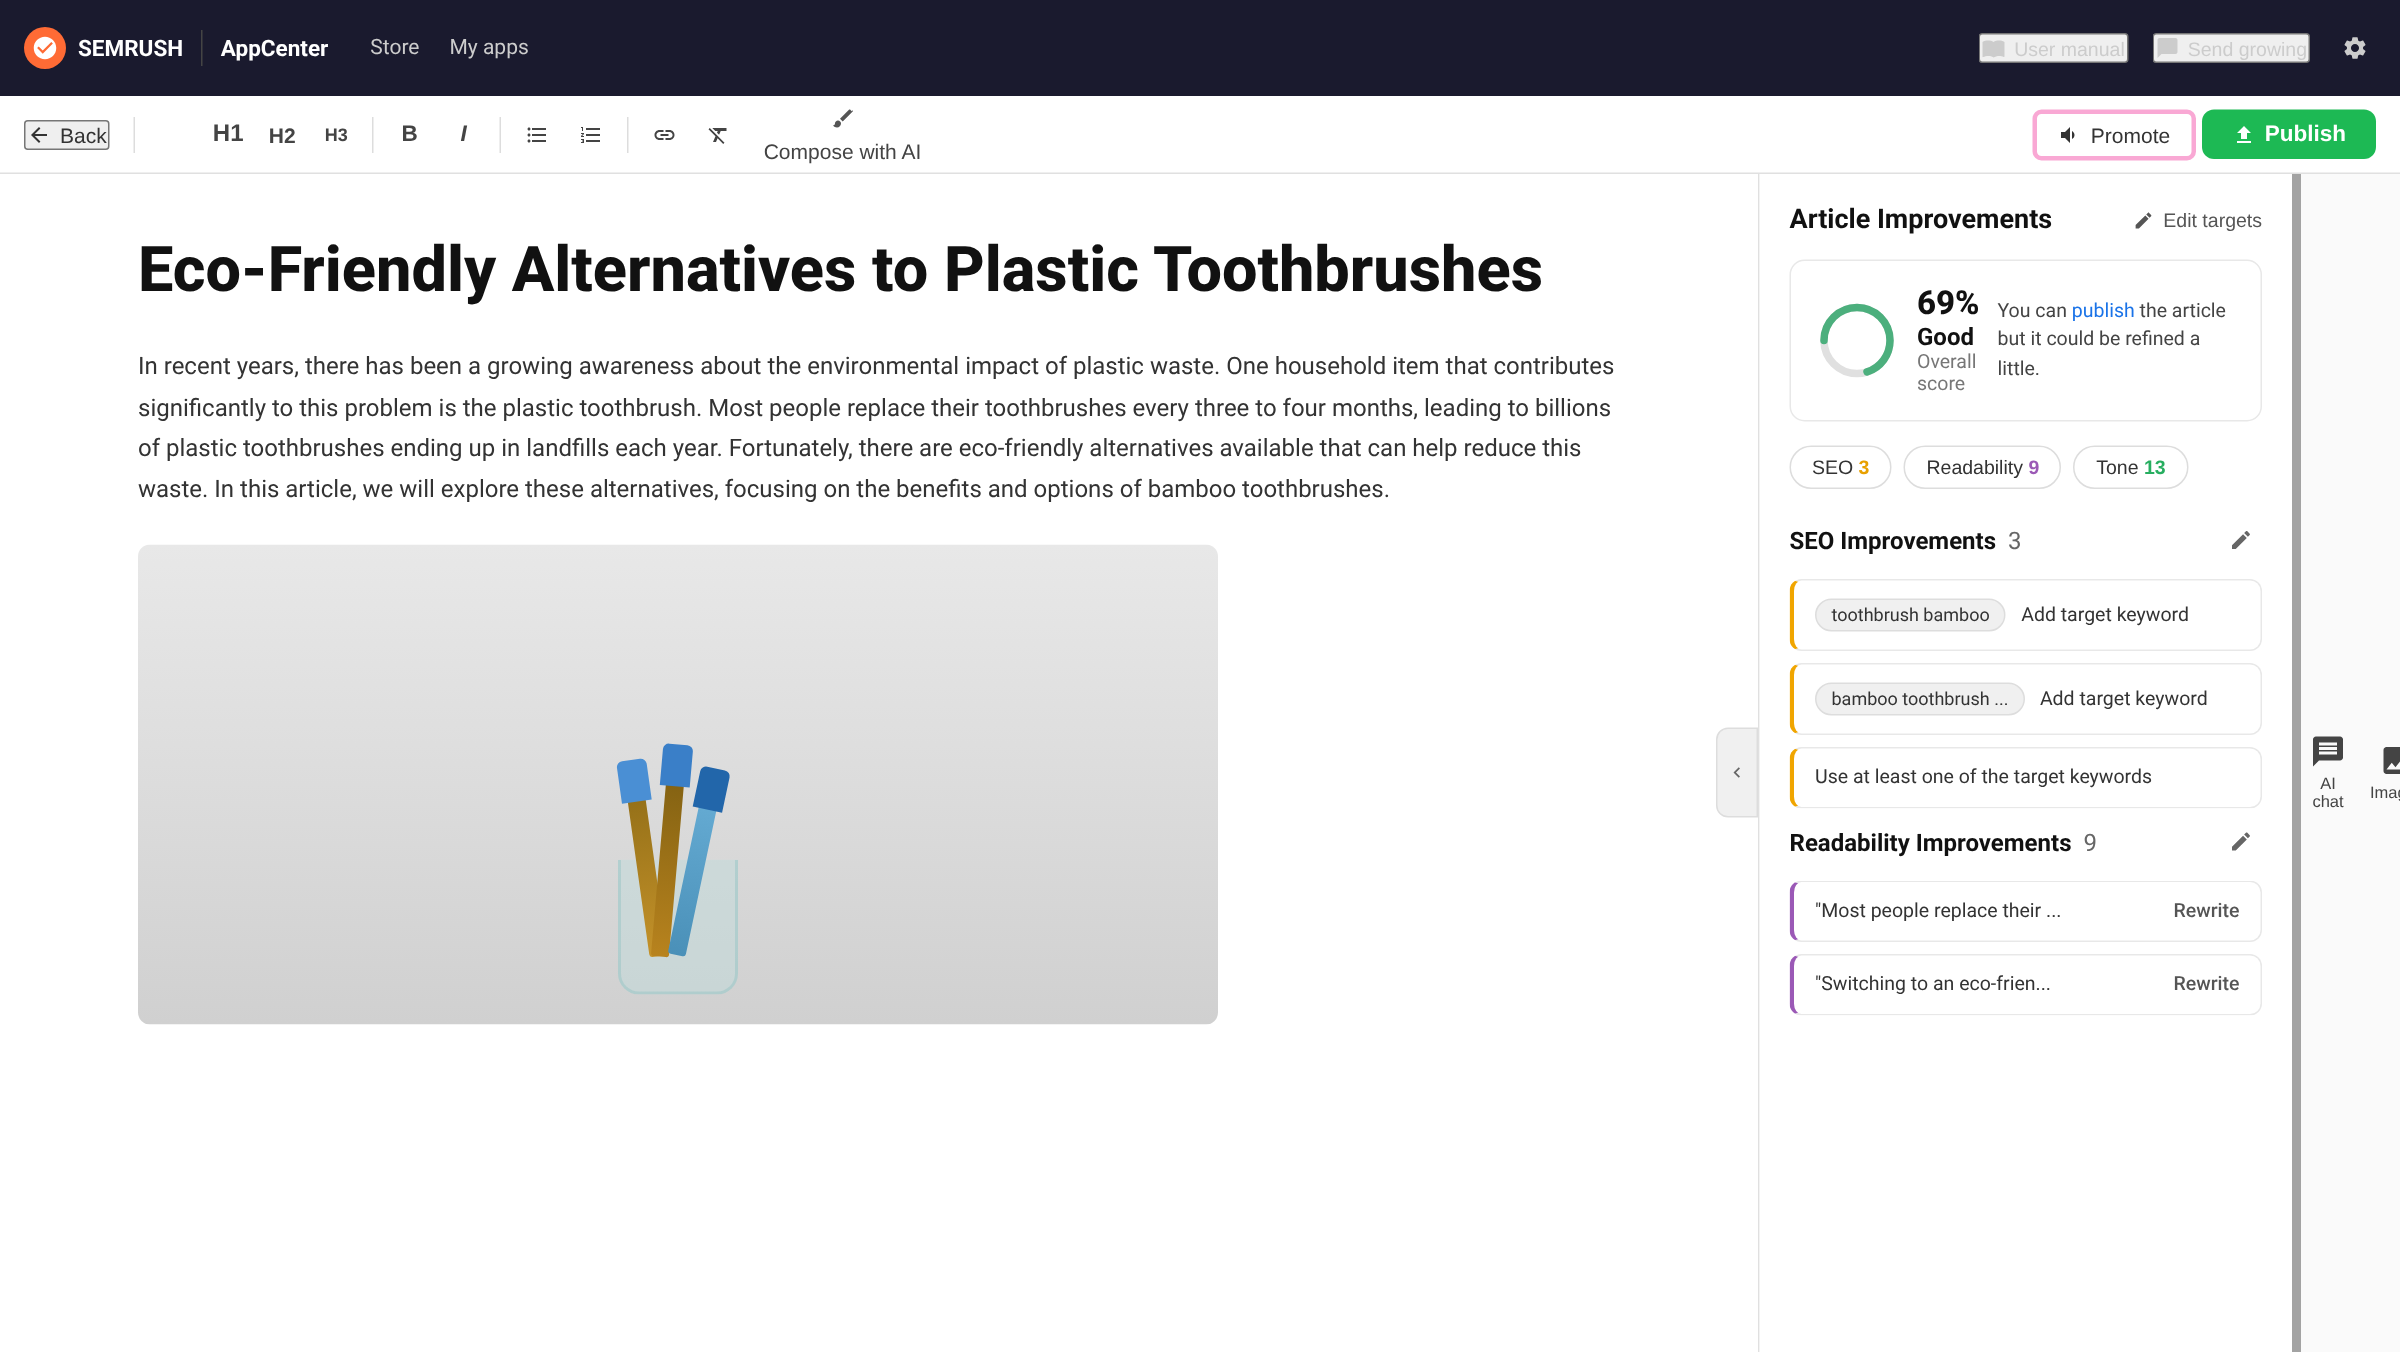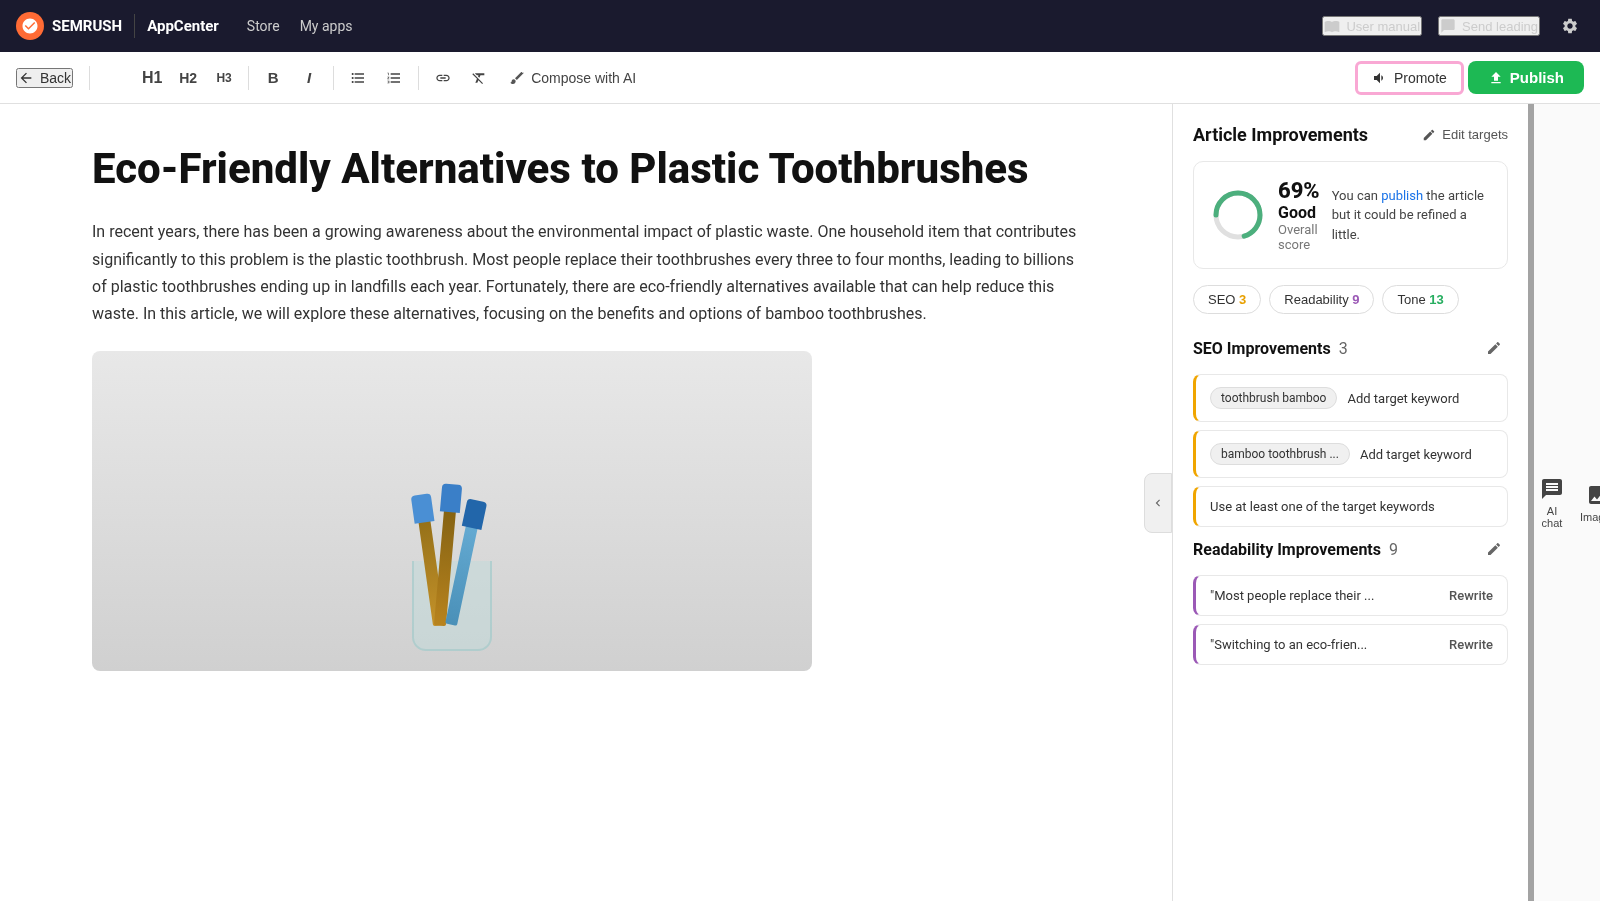--- a/index.html
+++ b/index.html
@@ -2,21 +2,21 @@
 <html><head>
   <meta charset="utf-8">
   <style>
     * { box-sizing: border-box; margin: 0; padding: 0; }
     body { font-family: -apple-system, BlinkMacSystemFont, 'Segoe UI', Roboto, sans-serif; background: #fff; overflow: hidden; }
 
     
     .top-nav {
       display: flex; align-items: center;
       background: #1a1a2e; color: #fff;
-      height: 52px; padding: 0 16px; gap: 20px;
+      height: 64px; padding: 0 16px; gap: 20px;
     }
     .nav-logo { display: flex; align-items: center; gap: 8px; font-weight: 700; font-size: 15px; }
     .nav-logo-icon { width: 28px; height: 28px; background: #ff6b35; border-radius: 50%; display: flex; align-items: center; justify-content: center; font-size: 14px; }
     .nav-divider { width: 1px; height: 24px; background: #444; margin: 0 4px; }
     .nav-links { display: flex; gap: 20px; margin-left: 8px; }
     .nav-link { color: #ccc; font-size: 14px; cursor: pointer; text-decoration: none; }
     .nav-app-badge {
       display: flex; align-items: center; gap: 8px;
       background: #6b4fbb; border-radius: 8px; padding: 6px 14px;
       margin-left: auto; font-size: 14px; font-weight: 600;
@@ -40,21 +40,21 @@
       color: #444; font-weight: 600; font-size: 13px;
     }
     .toolbar-h1 { font-size: 16px; font-weight: 700; margin-left: 38px; }
     .toolbar-h2 { font-size: 14px; font-weight: 700; }
     .toolbar-h3 { font-size: 12px; font-weight: 700; }
     .toolbar-bold { font-weight: 900; font-size: 15px; }
     .toolbar-italic { font-style: italic; font-size: 15px; }
     .compose-ai-btn {
       display: flex; align-items: center; gap: 6px;
       border: none; background: transparent; cursor: pointer;
-      color: #444; font-size: 14px; padding: 6px 10px; border-radius: 6px;
+      color: #444; font-size: 14px; padding: 6px 10px; border-radius: 6px; flex-direction: column;
     }
     .promote-btn {
       display: flex; align-items: center; gap: 6px;
       border: 3px solid #f9a8d4; background: #fff; cursor: pointer;
       color: #333; font-size: 14px; padding: 6px 14px; border-radius: 6px;
       margin-left: auto;
     }
     .publish-btn {
       display: flex; align-items: center; gap: 6px;
       background: #1db954; border: none; cursor: pointer;
@@ -229,21 +229,21 @@
     <button class="nav-right-btn">
       <svg width="16" height="16" fill="currentColor" viewBox="0 0 24 24">
           <path d="M21 5c-1.11-.35-2.33-.5-3.5-.5-1.95 0-4.05.4-5.5 1.5-1.45-1.1-3.55-1.5-5.5-1.5S2.45 4.9 1 6v14.65c0 .25.25.5.5.5.1 0 .15-.05.25-.05C3.1 20.45 5.05 20 6.5 20c1.95 0 4.05.4 5.5 1.5 1.35-.85 3.8-1.5 5.5-1.5 1.65 0 3.35.3 4.75 1.05.1.05.15.05.25.05.25 0 .5-.25.5-.5V6c-.6-.45-1.25-.75-2-1z"></path>
         </svg>
       <span>User manual</span>
     </button>
     <button class="nav-right-btn">
       <svg width="16" height="16" fill="currentColor" viewBox="0 0 24 24">
           <path d="M20 2H4c-1.1 0-2 .9-2 2v18l4-4h14c1.1 0 2-.9 2-2V4c0-1.1-.9-2-2-2z"></path>
         </svg>
-      <span>Send leading</span>
+      <span>Send growing</span>
     </button>
     <div class="nav-gear">
       <svg width="18" height="18" fill="currentColor" viewBox="0 0 24 24">
           <path d="M19.14 12.94c.04-.3.06-.61.06-.94 0-.32-.02-.64-.07-.94l2.03-1.58c.18-.14.23-.41.12-.61l-1.92-3.32c-.12-.22-.37-.29-.59-.22l-2.39.96c-.5-.38-1.03-.7-1.62-.94l-.36-2.54c-.04-.24-.24-.41-.48-.41h-3.84c-.24 0-.43.17-.47.41l-.36 2.54c-.59.24-1.13.57-1.62.94l-2.39-.96c-.22-.08-.47 0-.59.22L2.74 8.87c-.12.21-.08.47.12.61l2.03 1.58c-.05.3-.09.63-.09.94s.02.64.07.94l-2.03 1.58c-.18.14-.23.41-.12.61l1.92 3.32c.12.22.37.29.59.22l2.39-.96c.5.38 1.03.7 1.62.94l.36 2.54c.05.24.24.41.48.41h3.84c.24 0 .44-.17.47-.41l.36-2.54c.59-.24 1.13-.56 1.62-.94l2.39.96c.22.08.47 0 .59-.22l1.92-3.32c.12-.22.07-.47-.12-.61l-2.01-1.58zM12 15.6c-1.98 0-3.6-1.62-3.6-3.6s1.62-3.6 3.6-3.6 3.6 1.62 3.6 3.6-1.62 3.6-3.6 3.6z"></path>
         </svg>
     </div>
   </div>
 </nav>
 
 <div class="toolbar">

